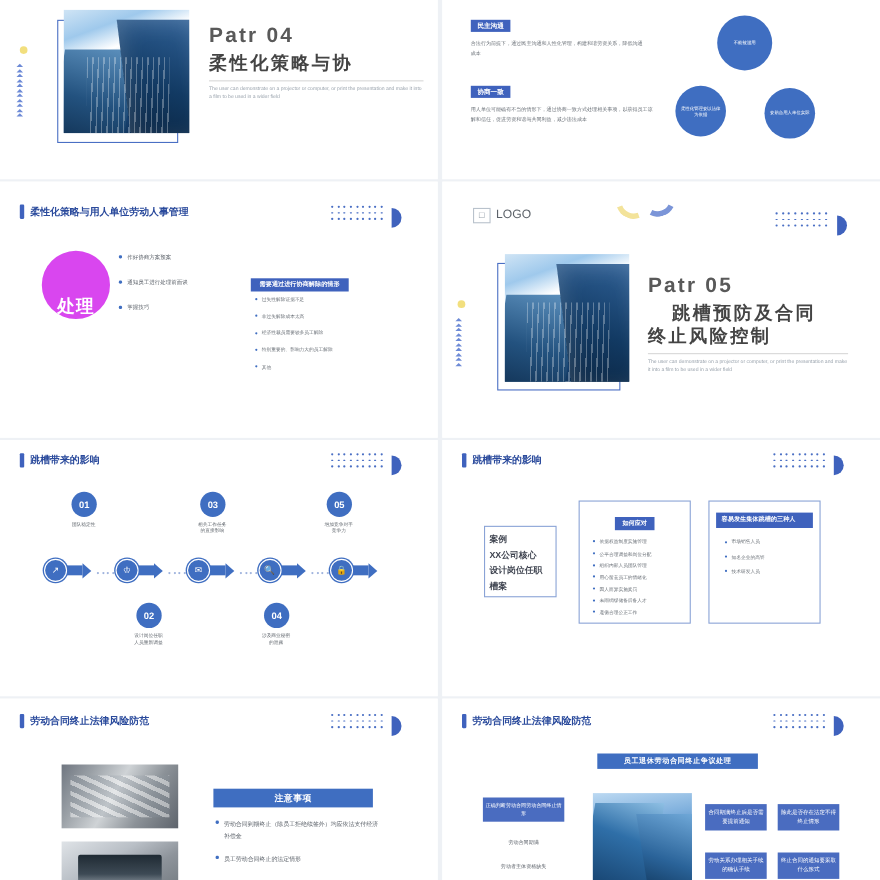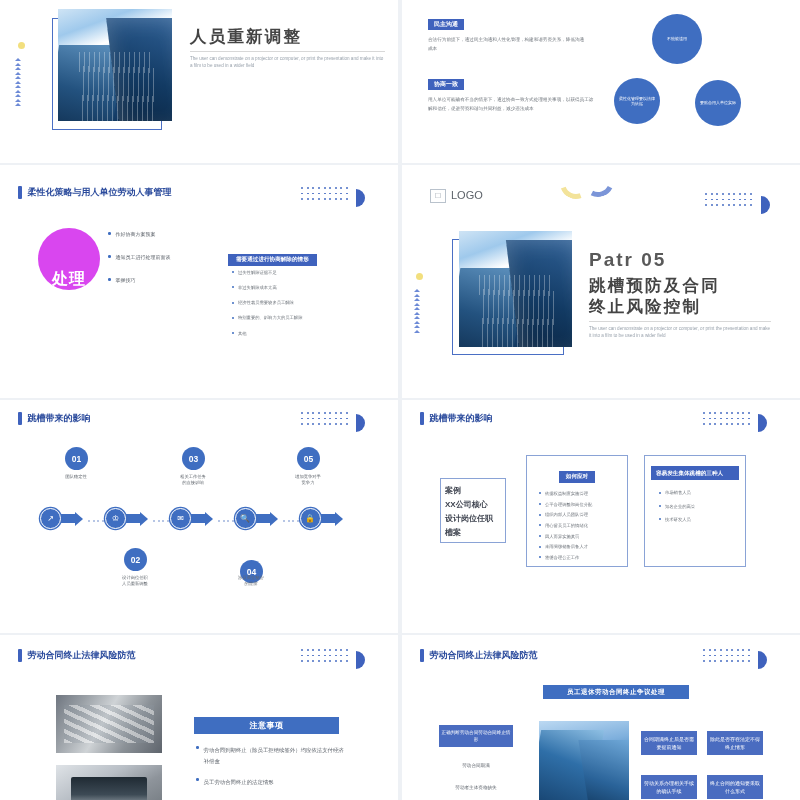--- a/index.html
+++ b/index.html
@@ -240,21 +240,22 @@
           <i></i>
           <i></i>
       </div>
 
       <div class="cover-frame" style="left:52px;top:18px;width:108px;height:110px;"></div>
       <div class="cover-photo" style="left:58px;top:9px;width:114px;height:112px;">
         <div class="cover-stripes"></div>
       </div>
 
       <div class="cover-text" style="left:190px;top:22px;width:195px;">
-        <div class="cover-cn" style="margin-top:4px;">人员重新调整</div>
+        <div class="cover-part">Patr 04</div>
+        <div class="cover-cn" style="margin-top:4px;">柔性化策略与协</div>
         <div class="cover-rule"></div>
         <div class="cover-en">The user can demonstrate on a projector or computer, or print the presentation and make it into a film to be used in a wider field</div>
       </div>
     </div>
   </div>
 
   <div class="slide">
     <div class="inner">
       <div style="position:absolute;left:26px;top:12px;width:160px;">
         <div class="blue-pill s2-head">民主沟通</div>
@@ -416,21 +417,21 @@
           <i></i>
       </div>
 
       <div class="cover-frame" style="left:50px;top:74px;width:110px;height:114px;"></div>
       <div class="cover-photo" style="left:57px;top:66px;width:113px;height:116px;">
         <div class="cover-stripes"></div>
       </div>
 
       <div class="cover-text" style="left:187px;top:84px;width:182px;">
         <div class="cover-part">Patr 05</div>
-        <div class="cover-cn" style="margin-top:4px;">跳槽预防及合同</div>
+        <div class="cover-cn" style="margin-top:4px;margin-left:22px;">跳槽预防及合同</div>
         <div class="cover-cn">终止风险控制</div>
         <div class="cover-rule"></div>
         <div class="cover-en">The user can demonstrate on a projector or computer, or print the presentation and make it into a film to be used in a wider field</div>
       </div>
     </div>
   </div>
 
   <div class="slide">
     <div class="inner">
       <div class="sec-title" style="left:18px;top:12px;font-size:9px;">
@@ -476,21 +477,21 @@
 的直接影响</div>
 
       <div class="numcirc" style="left:297px;top:47px;">05</div>
       <div class="numcap" style="left:262px;top:74px;width:92px;">增加竞争对手
 竞争力</div>
 
       <div class="numcirc" style="left:124px;top:148px;">02</div>
       <div class="numcap" style="left:89px;top:175px;width:92px;">设计岗位任职
 人员重新调整</div>
 
-      <div class="numcirc" style="left:240px;top:160px;">04</div>
+      <div class="numcirc" style="left:240px;top:148px;">04</div>
       <div class="numcap" style="left:205px;top:175px;width:92px;">涉及商业秘密
 的泄露</div>
 
       <div class="arrow-node" style="left:40px;top:108px;">
         <span class="ic">↗</span>
           <span class="tail"></span>
           <span class="head"></span>
       </div>
       <div class="dots-sep" style="left:88px;top:120px;">
           <i></i>

